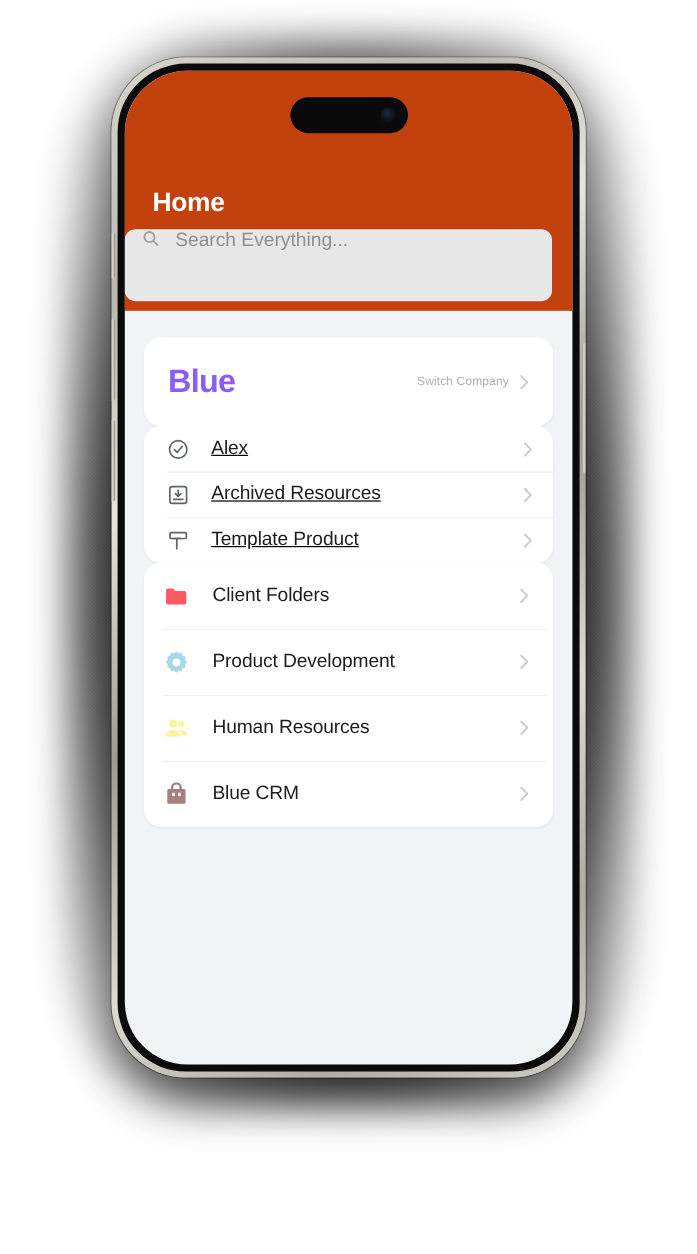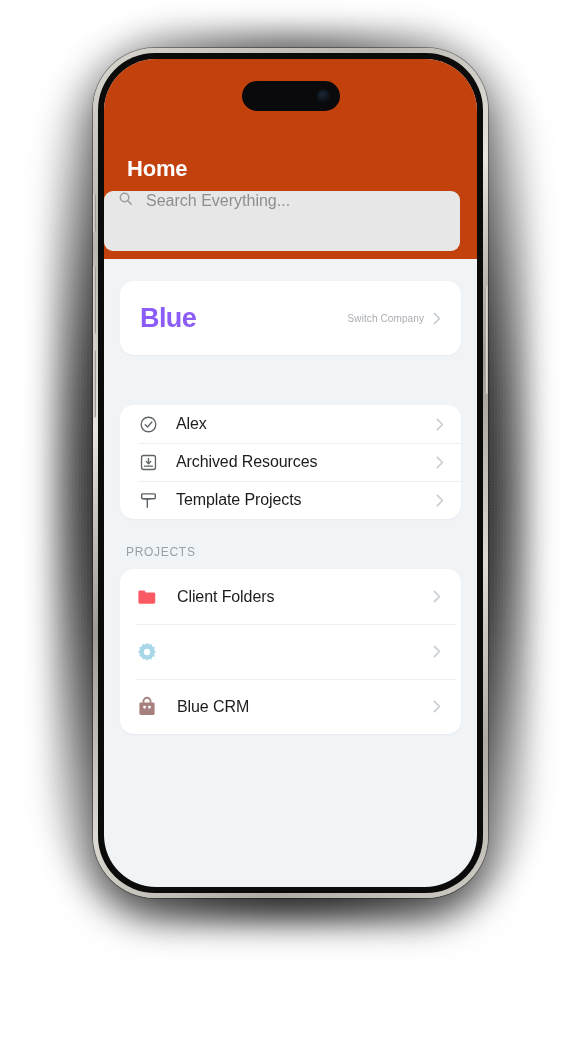--- a/index.html
+++ b/index.html
@@ -233,21 +233,21 @@
   }
 
   
   .chevron {
     width: 8px;
     height: 13px;
     flex: 0 0 auto;
   }
 
   
-  #menu-card { margin-top: 50px; overflow: hidden; }
+  #menu-card { overflow: hidden; text-decoration: underline; }
   .menu-row {
     height: 38px;
     display: flex;
     align-items: center;
     padding: 0 17px 0 19px;
     box-sizing: border-box;
     position: relative;
   }
   .menu-row + .menu-row::before {
     content: "";
@@ -398,28 +398,27 @@
         </div>
 
         <div class="menu-row">
           <span class="menu-icon">
             <svg viewBox="0 0 24 24" fill="none" stroke="#5e6366" stroke-width="1.8" stroke-linecap="round" stroke-linejoin="round" width="19" height="19">
               <rect x="3.4" y="3.6" width="17.2" height="6.2" rx="1.2"></rect>
               <line x1="10.5" y1="9.8" x2="10.5" y2="20.6"></line>
               <line x1="6.6" y1="9.8" x2="14.2" y2="9.8"></line>
             </svg>
           </span>
-          <span class="menu-label">Template Projects</span>
+          <span class="menu-label">Template Product</span>
           <svg class="chevron" viewBox="0 0 8 13" fill="none" stroke="#c9ced3" stroke-width="1.7" stroke-linecap="round" stroke-linejoin="round">
             <polyline points="1.4,1.4 6.4,6.5 1.4,11.6"></polyline>
           </svg>
         </div>
       </div>
 
-      <div id="projects-section-header">PROJECTS</div>
 
       <div class="card" id="projects-card">
 
         <div class="project-row">
           <span class="project-icon">
             <svg viewBox="0 0 24 24" width="22" height="22">
               <path d="M2.6 6.4a1.6 1.6 0 0 1 1.6-1.6h4.9l1.8 2.2h8.5a1.6 1.6 0 0 1 1.6 1.6v9.2a1.6 1.6 0 0 1-1.6 1.6H4.2a1.6 1.6 0 0 1-1.6-1.6z" fill="#fb5a64"></path>
             </svg>
           </span>
           <span class="project-label">Client Folders</span>
@@ -428,26 +427,41 @@
           </svg>
         </div>
 
         <div class="project-row">
           <span class="project-icon">
             <svg viewBox="0 0 24 24" width="22" height="22" fill="#a8d8e8">
               <path d="M12 1.9l2.0 2.0 2.8-.6.9 2.7 2.7.9-.6 2.8 2.0 2.0-2.0 2.0.6 2.8-2.7.9-.9 2.7-2.8-.6-2.0 2.0-2.0-2.0-2.8.6-.9-2.7-2.7-.9.6-2.8-2.0-2.0 2.0-2.0-.6-2.8 2.7-.9.9-2.7 2.8.6z"></path>
               <circle cx="12" cy="12" r="3.5" fill="#ffffff"></circle>
             </svg>
           </span>
-          <svg class="chevron" viewBox="0 0 8 13" fill="none" stroke="#c9ced3" stroke-width="1.7" stroke-linecap="round" stroke-linejoin="round">
-            <polyline points="1.4,1.4 6.4,6.5 1.4,11.6"></polyline>
-          </svg>
-        </div>
-
-
+          <span class="project-label">Product Development</span>
+          <svg class="chevron" viewBox="0 0 8 13" fill="none" stroke="#c9ced3" stroke-width="1.7" stroke-linecap="round" stroke-linejoin="round">
+            <polyline points="1.4,1.4 6.4,6.5 1.4,11.6"></polyline>
+          </svg>
+        </div>
+
+
+        <div class="project-row">
+          <span class="project-icon">
+            <svg viewBox="0 0 24 24" width="22" height="22" fill="#faf3a0">
+              <circle cx="9.0" cy="7.6" r="3.6"></circle>
+              <path d="M1.9 19.4c0-3.6 3.2-5.9 7.1-5.9s7.1 2.3 7.1 5.9z"></path>
+              <circle cx="16.3" cy="8.2" r="2.9"></circle>
+              <path d="M13.4 13.9c.9-.3 1.9-.45 2.9-.45 3.3 0 5.8 1.9 5.8 4.9h-5.0c0-1.8-1.4-3.4-3.7-4.45z"></path>
+            </svg>
+          </span>
+          <span class="project-label">Human Resources</span>
+          <svg class="chevron" viewBox="0 0 8 13" fill="none" stroke="#c9ced3" stroke-width="1.7" stroke-linecap="round" stroke-linejoin="round">
+            <polyline points="1.4,1.4 6.4,6.5 1.4,11.6"></polyline>
+          </svg>
+        </div>
 
         <div class="project-row">
           <span class="project-icon">
             <svg viewBox="0 0 24 24" width="22" height="22">
               <path d="M8.1 7.4V5.9a3.9 3.9 0 0 1 7.8 0v1.5" fill="none" stroke="#a6807e" stroke-width="2.1"></path>
               <rect x="3.7" y="7.2" width="16.6" height="13.4" rx="1.4" fill="#a6807e"></rect>
               <rect x="8.1" y="10.6" width="2.5" height="2.9" rx="0.5" fill="#ffffff"></rect>
               <rect x="13.4" y="10.6" width="2.5" height="2.9" rx="0.5" fill="#ffffff"></rect>
             </svg>
           </span>

